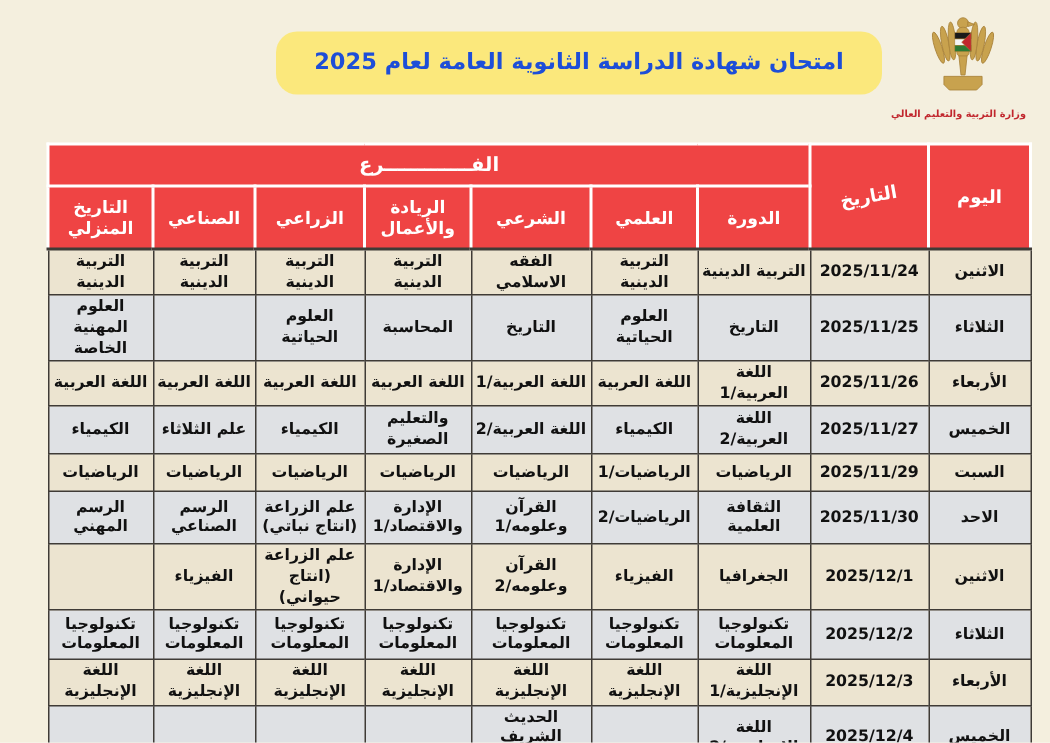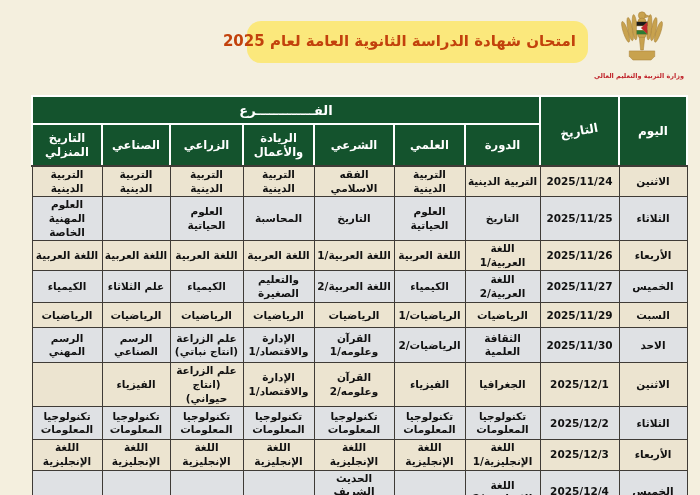--- a/index.html
+++ b/index.html
@@ -5,31 +5,31 @@
   html,body{margin:0;padding:0;}
   .page{
     position:relative;width:700px;height:495px;overflow:hidden;
     background:#f4efde;font-family:"DejaVu Sans",sans-serif;
   }
   
   .emblem-wrap{position:absolute;top:10px;right:10px;width:96px;text-align:left;}
   .emblem-svg{width:56px;height:60px;display:block;margin:0 auto;}
   .ministry-name{font-size:6.5px;font-weight:bold;color:#c1262d;margin-top:2px;letter-spacing:0;}
   .title-box{
-    position:absolute;top:21px;right:112px;width:341px;box-sizing:border-box;
+    position:absolute;top:21px;right:112px;width:404px;box-sizing:border-box;
     background:#fbe87c;border-radius:14px;padding:8px 12px 10px;
-    text-align:center;font-weight:bold;color:#c2410c;
+    text-align:center;font-weight:bold;color:#1d4ed8;
   }
   .title-line{font-size:15px;line-height:1.6;white-space:nowrap;}
   
   .schedule{
     position:absolute;top:95px;right:12px;border-collapse:collapse;table-layout:fixed;
   }
   .schedule thead th{
-    background:#14532d;color:#ffffff;border:2px solid #ffffff;
+    background:#ef4444;color:#ffffff;border:2px solid #ffffff;
     font-weight:bold;padding:0 2px;
   }
   .group-th{font-size:13px;height:26px;letter-spacing:1px;}
   .branch-th{font-size:11.5px;height:40px;line-height:1.25;border-bottom:2px solid #3f3b36 !important;}
   .corner-th{font-size:12px;border-bottom:2px solid #3f3b36 !important;}
   .date-header-label{display:inline-block;transform:rotate(-10deg);}
   .schedule tbody td{
     border:1px solid #3f3b36;text-align:center;vertical-align:middle;
     font-weight:bold;font-size:10.5px;color:#111111;line-height:1.3;padding:1px 2px;
   }

